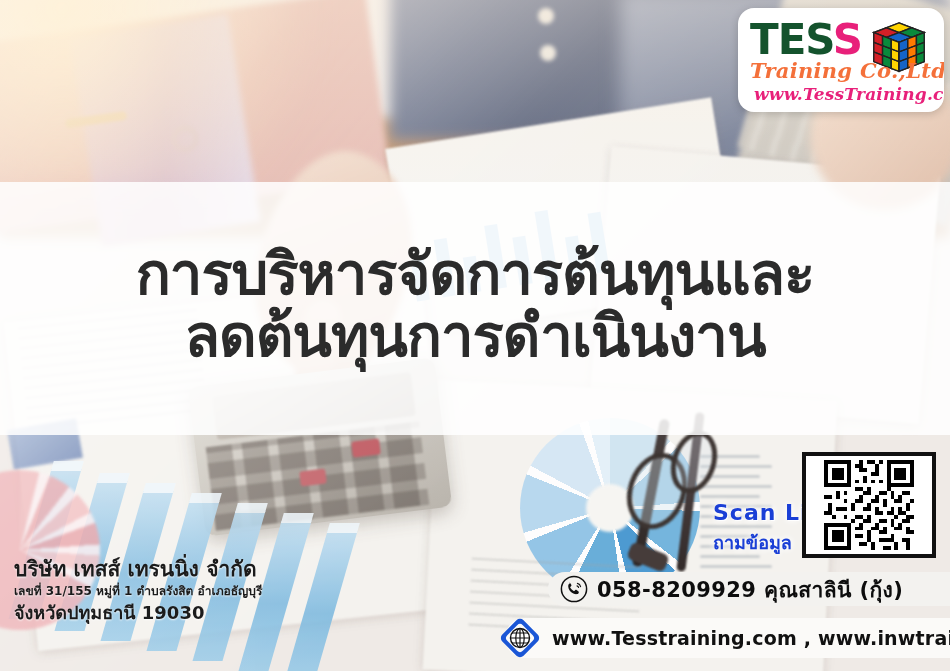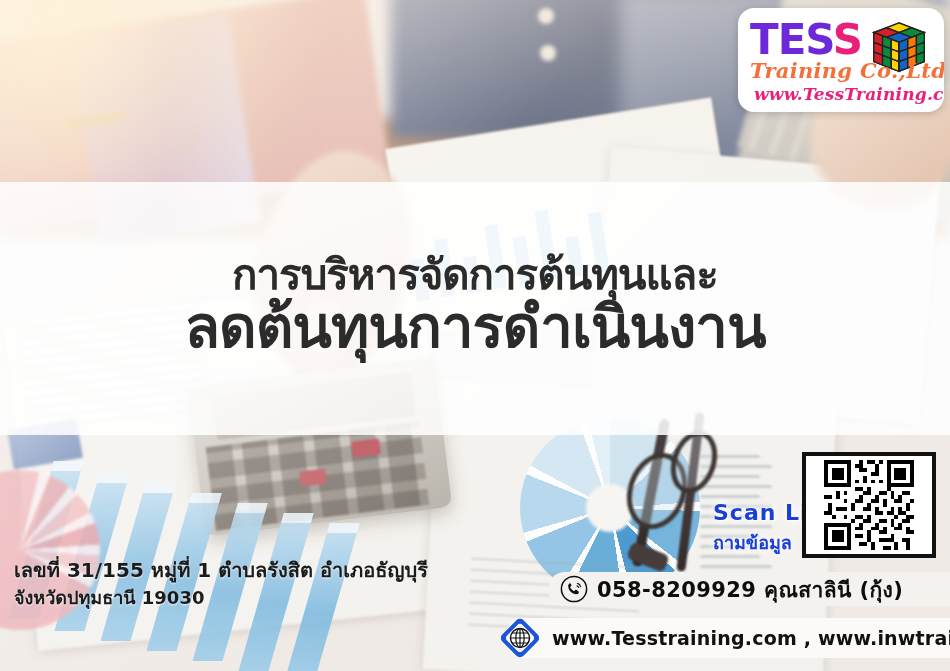--- a/index.html
+++ b/index.html
@@ -246,21 +246,21 @@
   .title-wrap {
     position:absolute; left:0; top:182px; width:100%; height:253px;
     display:flex; flex-direction:column; align-items:center; justify-content:center;
     gap:0;
   }
   .t-line {
     font-family:"DejaVu Sans", sans-serif;
     font-weight:bold; color:#2b2b2b; letter-spacing:-1px;
     line-height:1.02; text-align:center; white-space:nowrap;
   }
-  .t1 { font-size:42px; margin-bottom:2px; }
+  .t1 { font-size:58px; margin-bottom:2px; }
   .t2 { font-size:58px; margin-bottom:6px; }
   .t3 {
     font-family:"Liberation Sans", sans-serif;
     font-size:31px; font-weight:bold; color:#2f2f2f; letter-spacing:.2px;
   }
 
   
   .logo {
     position:absolute; right:6px; top:8px; width:206px; height:104px;
     background:#ffffff; border-radius:16px;
@@ -268,21 +268,21 @@
     overflow:hidden;
   }
   .logo-top {
     position:absolute; left:12px; top:10px; width:134px; height:44px;
     display:flex; align-items:center;
   }
   .logo-tess {
     font-family:"DejaVu Sans", sans-serif;
     font-size:42px; font-weight:bold; letter-spacing:-1px; line-height:1;
   }
-  .logo-tess .o { color:#6d28d9; }
+  .logo-tess .o { color:#14532d; }
   .logo-tess .p { color:#e8207a; }
   .cube { position:absolute; right:14px; top:12px; width:62px; height:62px; }
   .cube svg { display:block; }
   .logo-sub {
     position:absolute; left:12px; top:50px; width:180px;
     font-family:"DejaVu Serif", serif; font-style:italic; font-weight:bold;
     font-size:21px; color:#f4703a; letter-spacing:.3px; white-space:nowrap;
   }
   .logo-url {
     position:absolute; left:16px; top:76px; width:184px;
@@ -314,21 +314,21 @@
     white-space:nowrap;
   }
 
   
   .addr {
     position:absolute; left:14px; top:556px; width:400px;
     font-family:"DejaVu Sans", sans-serif; color:#1b1b1b;
     text-shadow:0 1px 2px rgba(255,255,255,.85);
   }
   .addr .a1 { font-size:21px; font-weight:bold; line-height:1.28; white-space:nowrap; }
-  .addr .a2 { font-size:20px; font-weight:bold; line-height:1.45; white-space:nowrap; }
+  .addr .a2 { font-size:12px; font-weight:bold; line-height:1.45; white-space:nowrap; }
   .addr .a3 { font-size:18px; font-weight:bold; line-height:1.45; white-space:nowrap; }
 
   
   .pill-phone {
     position:absolute; left:548px; top:572px; width:420px; height:34px;
     background:#f3f2ef; border-radius:17px 0 0 17px;
   }
   .pill-web {
     position:absolute; left:505px; top:618px; width:460px; height:40px;
     background:#fbfaf8; border-radius:20px 0 0 20px;
@@ -598,20 +598,21 @@
             <rect x="12" y="19" width="1" height="1"></rect>
           <rect x="15" y="19" width="1" height="1"></rect>
             <rect x="19" y="15" width="1" height="1"></rect>
           <rect x="22" y="15" width="1" height="1"></rect>
         </g>
       </svg>
     </div>
   </div>
 
   <div class="addr">
+    <div class="a1">บริษัท เทสส์ เทรนนิ่ง จำกัด</div>
     <div class="a2">เลขที่ 31/155 หมู่ที่ 1 ตำบลรังสิต อำเภอธัญบุรี</div>
     <div class="a3">จังหวัดปทุมธานี 19030</div>
   </div>
 
   <div class="pill-phone"></div>
   <div class="phone-row">
     <span class="phone-ico">
       <svg viewBox="0 0 28 28" width="28" height="28">
         <circle cx="14" cy="14" r="12.6" fill="none" stroke="#111" stroke-width="1.5"></circle>
         <path d="M10.2 8.6c-.9 0-1.7.7-1.9 1.6-.4 2 .5 4.6 2.4 6.5 1.9 1.9 4.5 2.8 6.5 2.4.9-.2 1.6-1 1.6-1.9 0-.4-.2-.8-.5-1l-1.7-1.2c-.4-.3-.9-.2-1.3.1l-.9.9c-.2.2-.5.2-.7.1-.7-.4-1.4-.9-2-1.5-.6-.6-1.1-1.3-1.5-2-.1-.2-.1-.5.1-.7l.9-.9c.3-.4.4-.9.1-1.3l-1.2-1.7c-.2-.3-.6-.5-1-.5z" fill="#111"></path>

